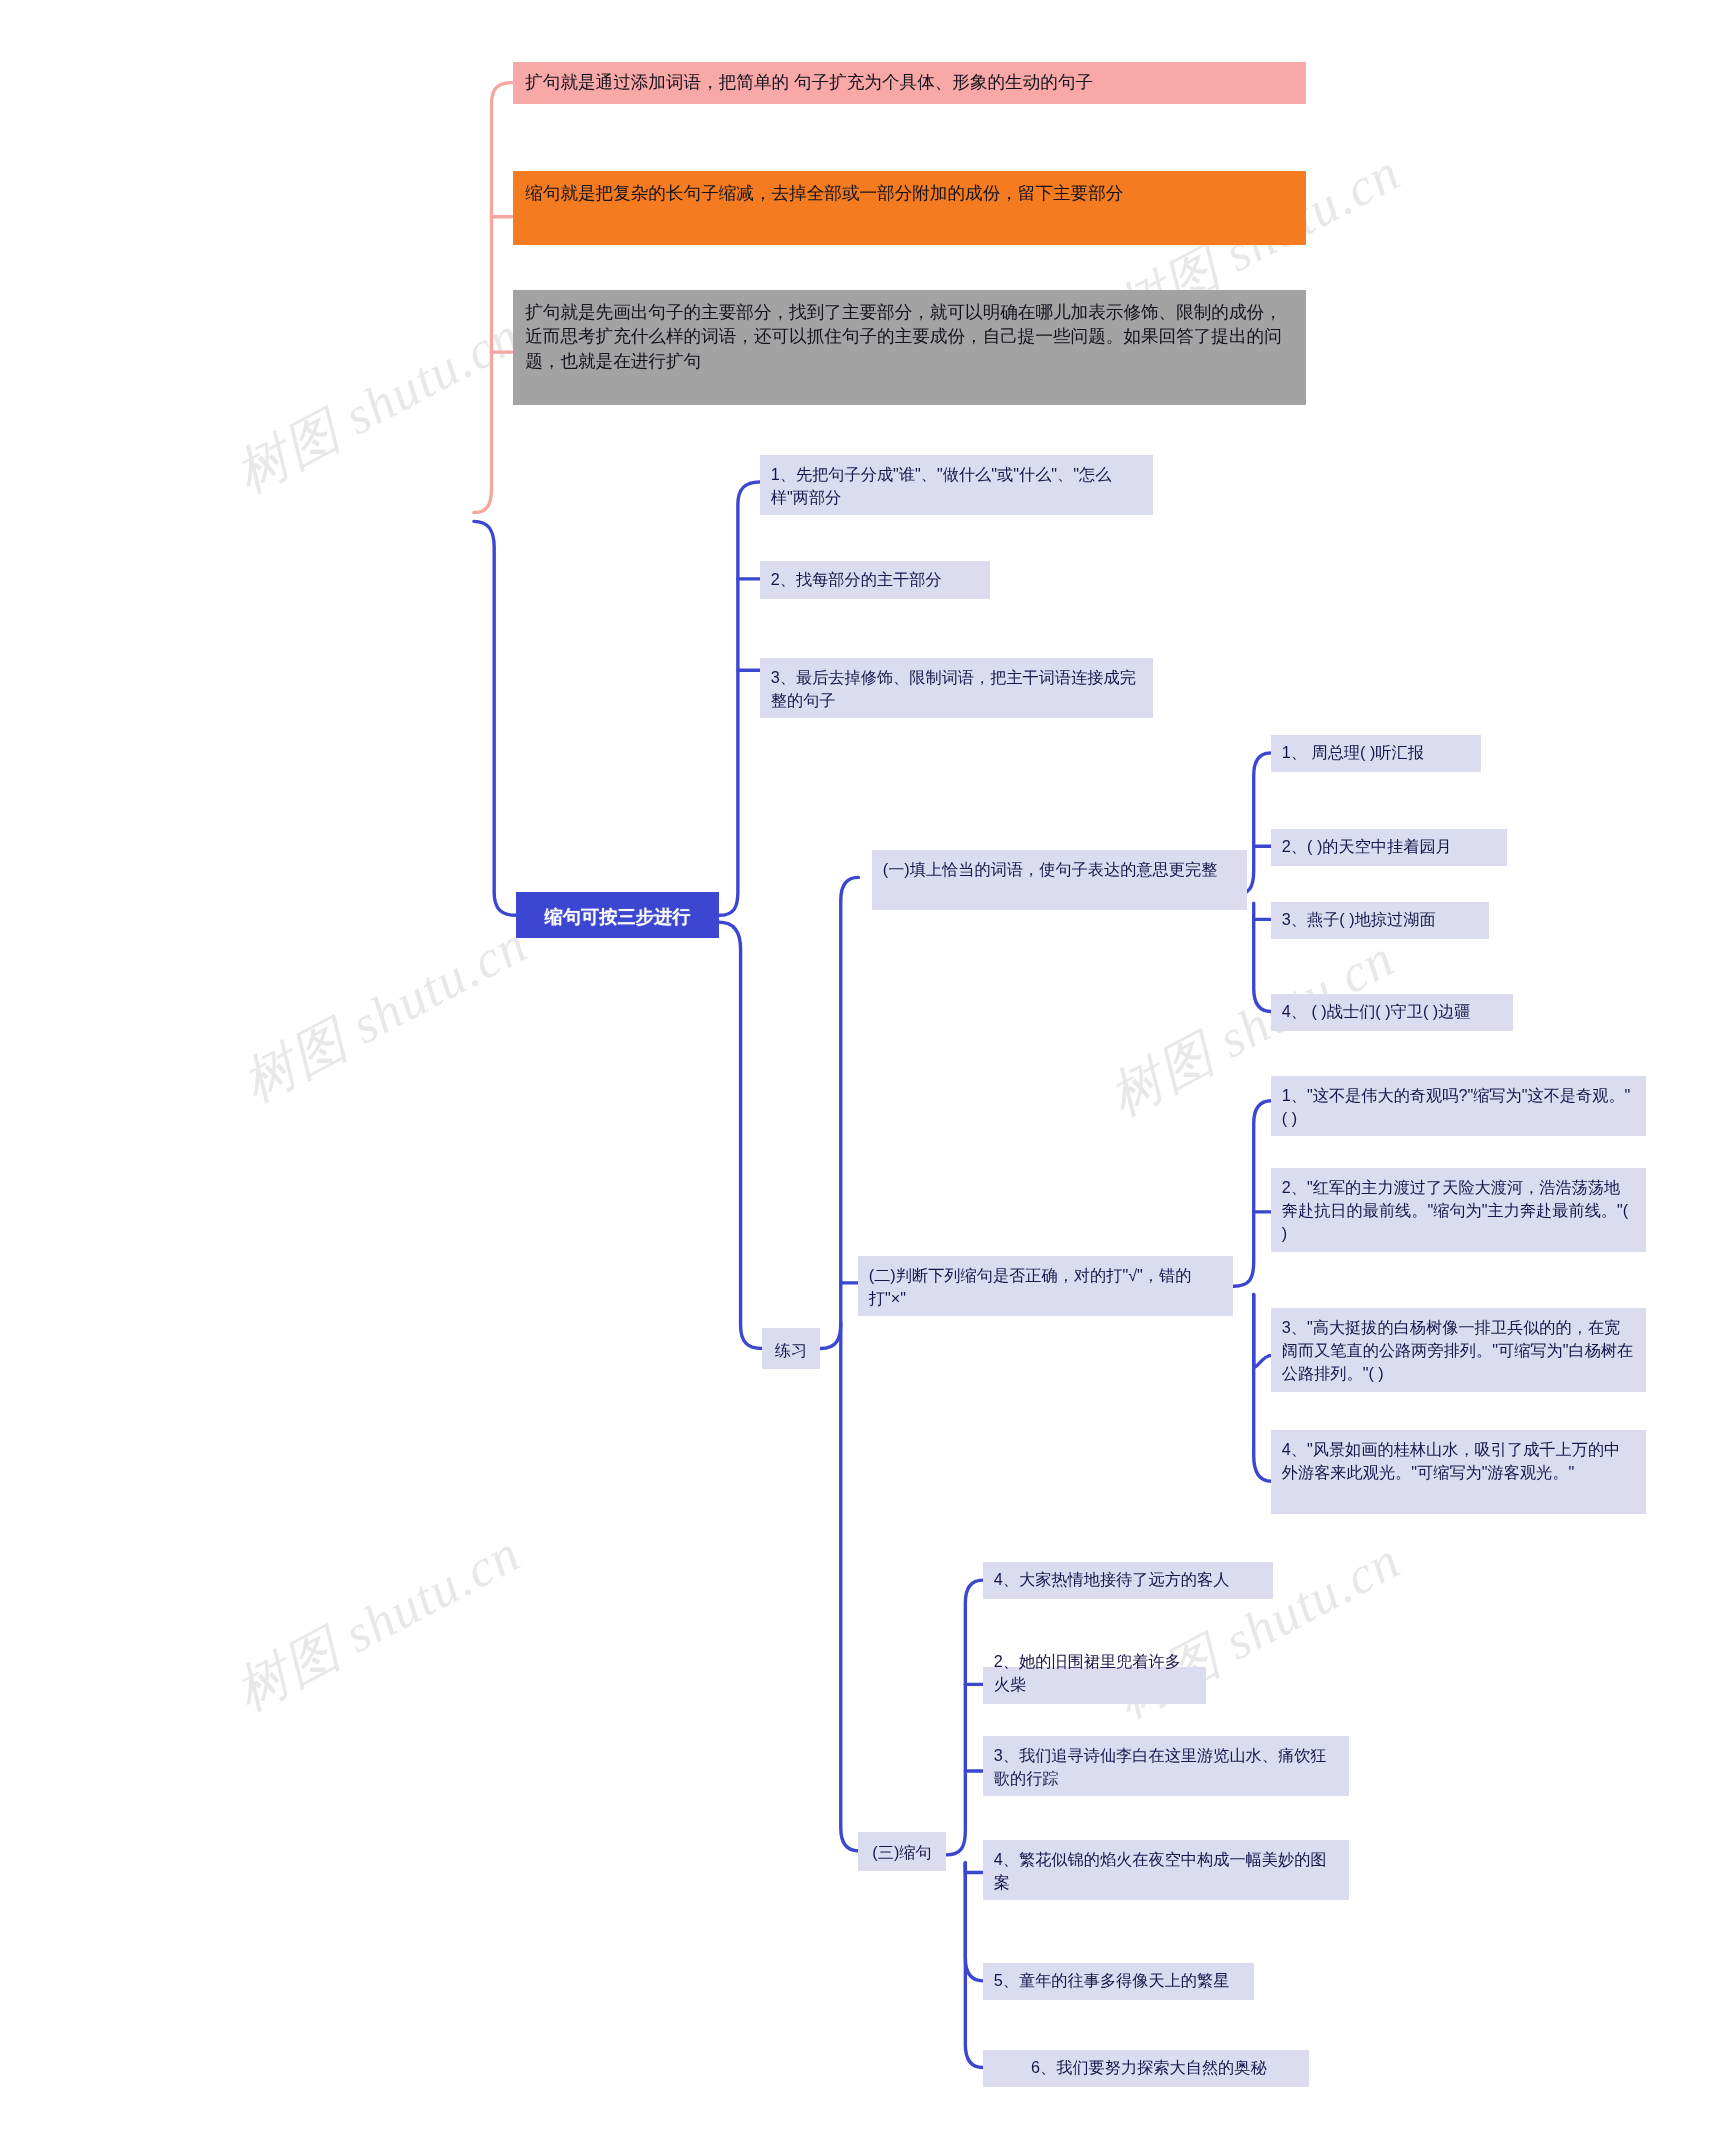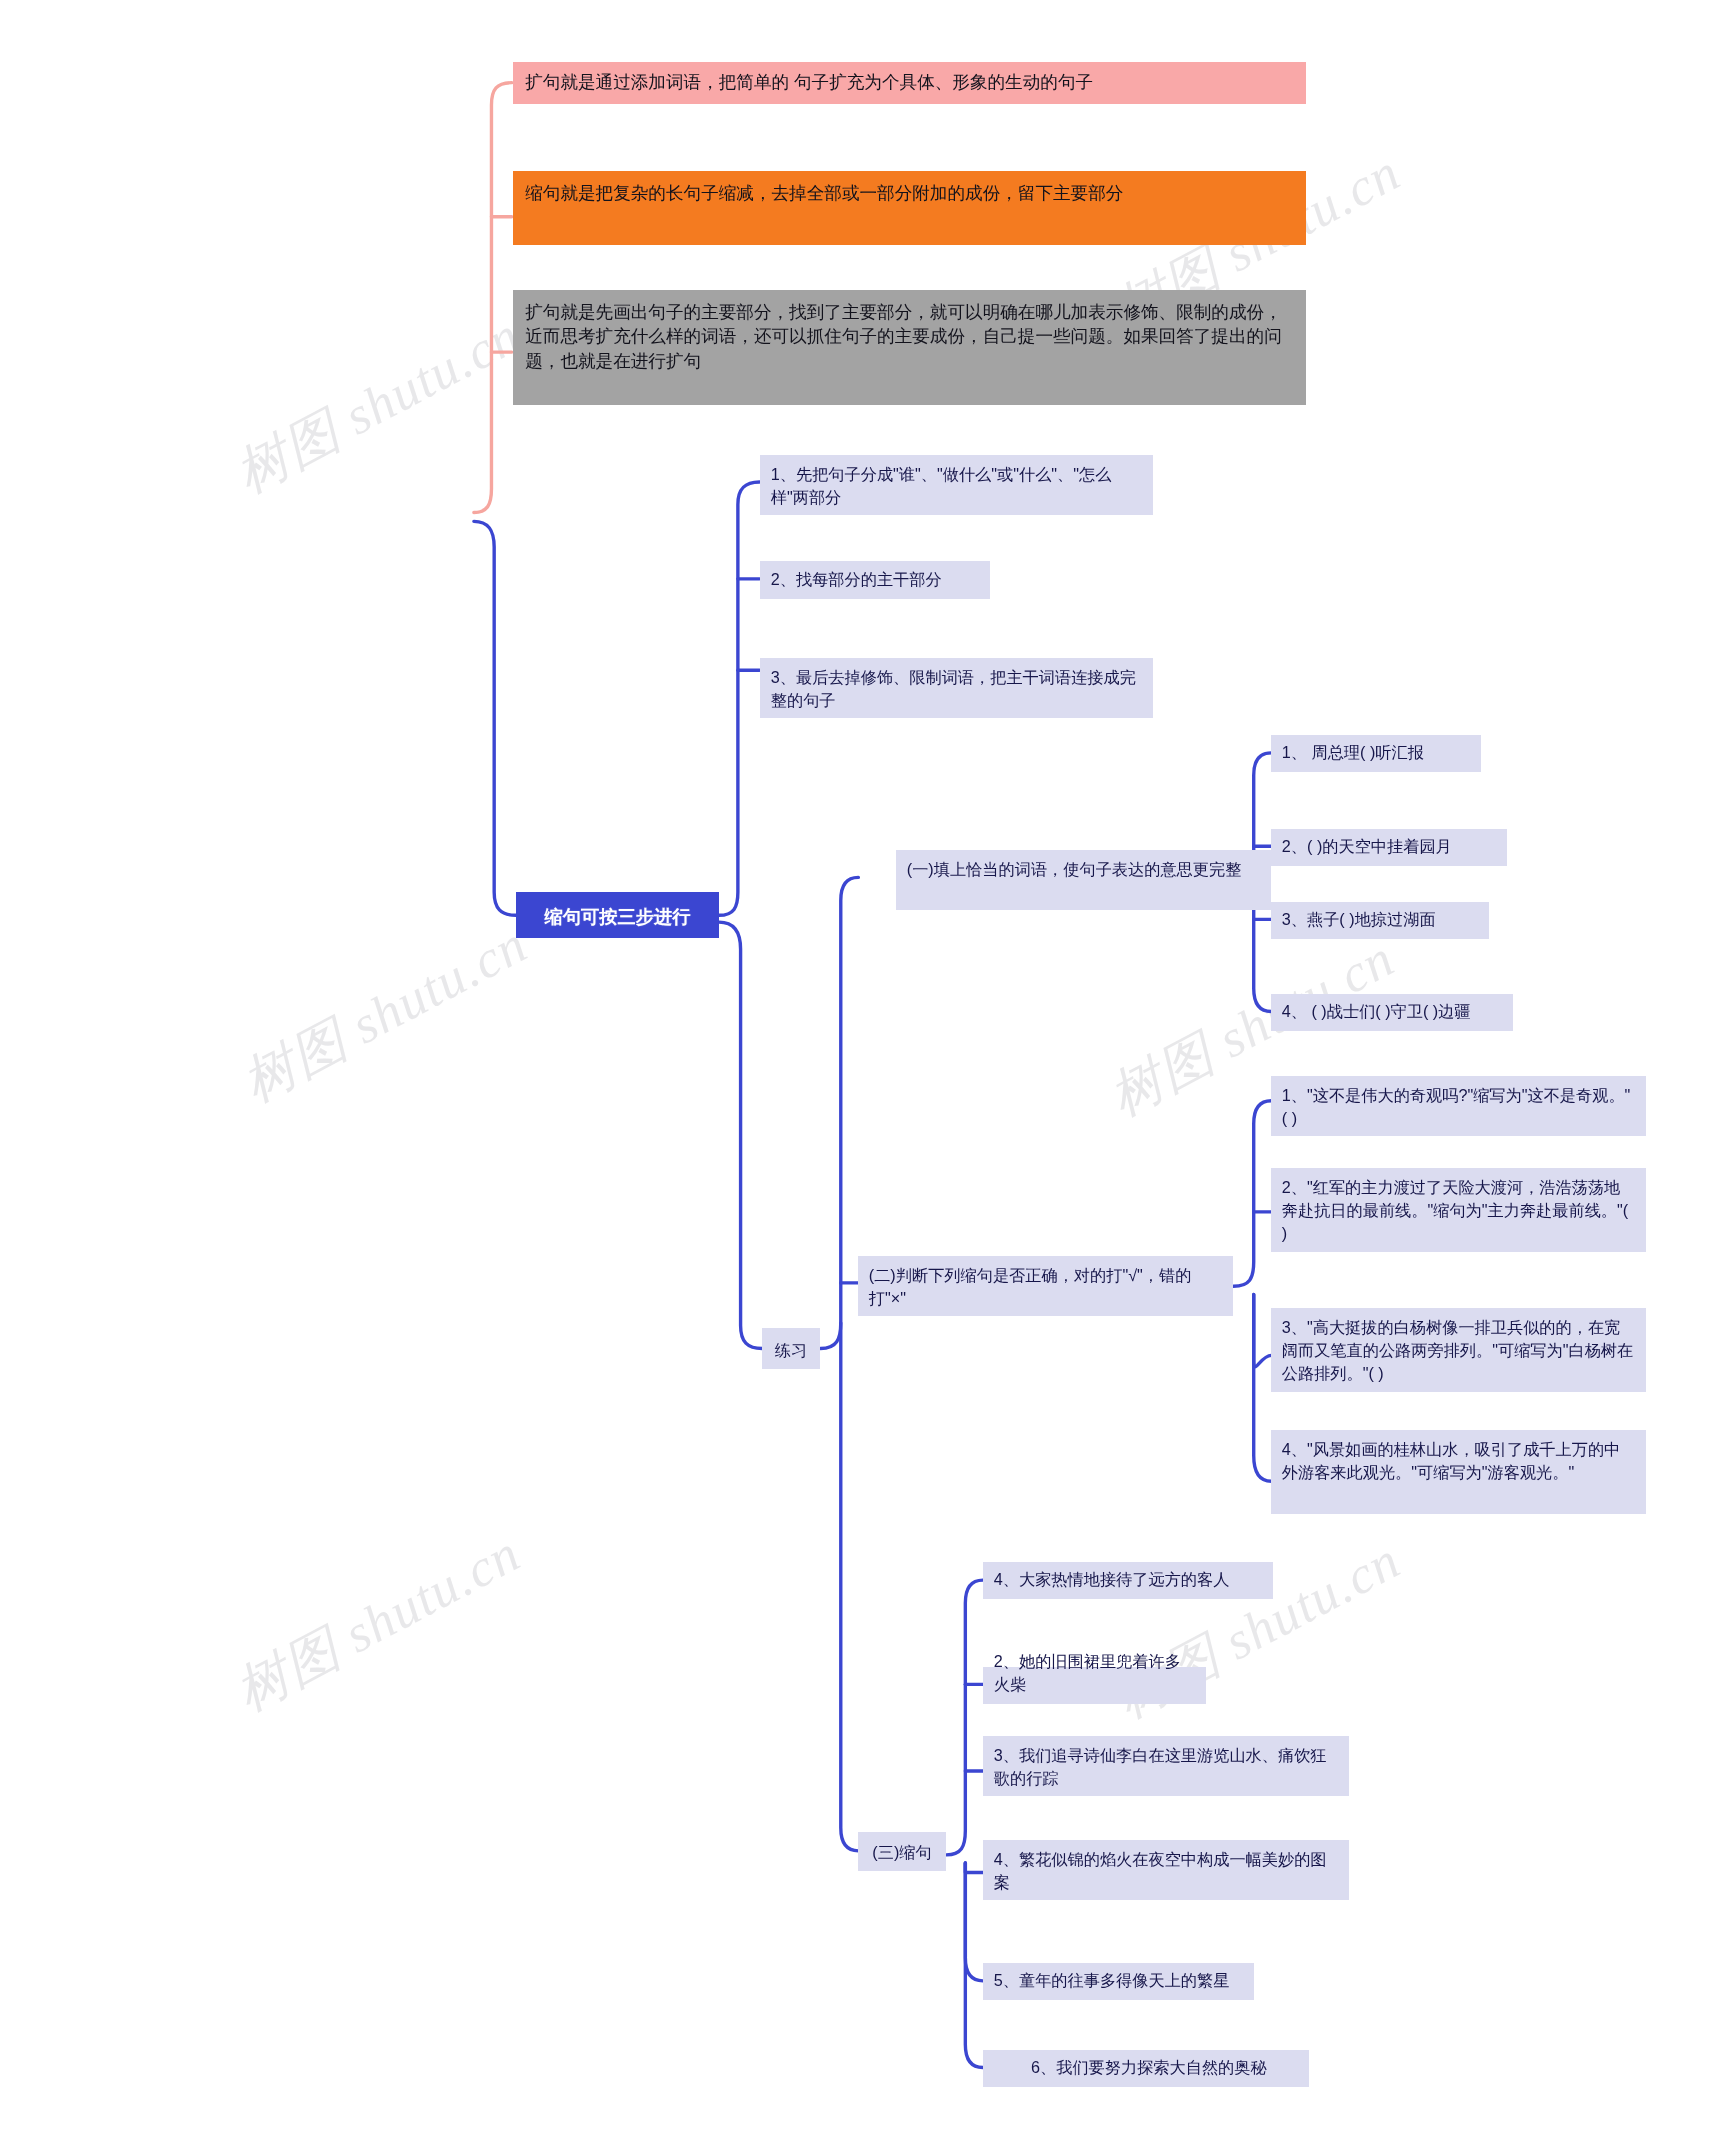--- a/index.html
+++ b/index.html
@@ -165,21 +165,21 @@
     <span class="txt">2、找每部分的主干部分</span>
   </div>
   <div class="node n-lav" style="left:760px;top:642px;width:393px;height:60px;align-items:flex-start;margin-top:16px;">
     <span class="txt">3、最后去掉修饰、限制词语，把主干词语连接成完整的句子</span>
   </div>
 
   <div class="node n-lav-sm" style="left:762px;top:1328px;width:58px;height:41px;">
     <span class="txt">练习</span>
   </div>
 
-  <div class="node n-lav" style="left:896px;top:850px;width:375px;height:60px;align-items:flex-start;">
+  <div class="node n-lav" style="left:872px;top:850px;width:375px;height:60px;align-items:flex-start;">
     <span class="txt">(一)填上恰当的词语，使句子表达的意思更完整</span>
   </div>
 
   <div class="node n-lav" style="left:1271px;top:735px;width:210px;height:37px;">
     <span class="txt">1、 周总理( )听汇报</span>
   </div>
   <div class="node n-lav" style="left:1271px;top:829px;width:236px;height:37px;">
     <span class="txt">2、( )的天空中挂着园月</span>
   </div>
   <div class="node n-lav" style="left:1271px;top:902px;width:218px;height:37px;">

